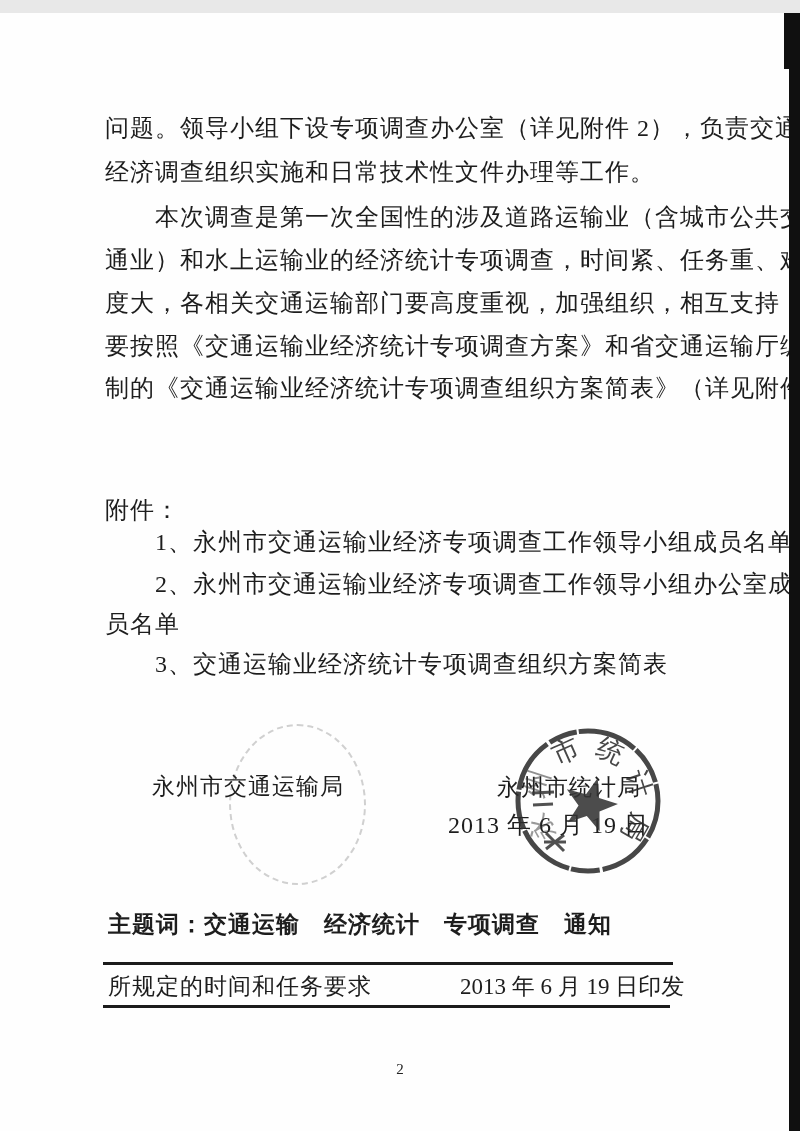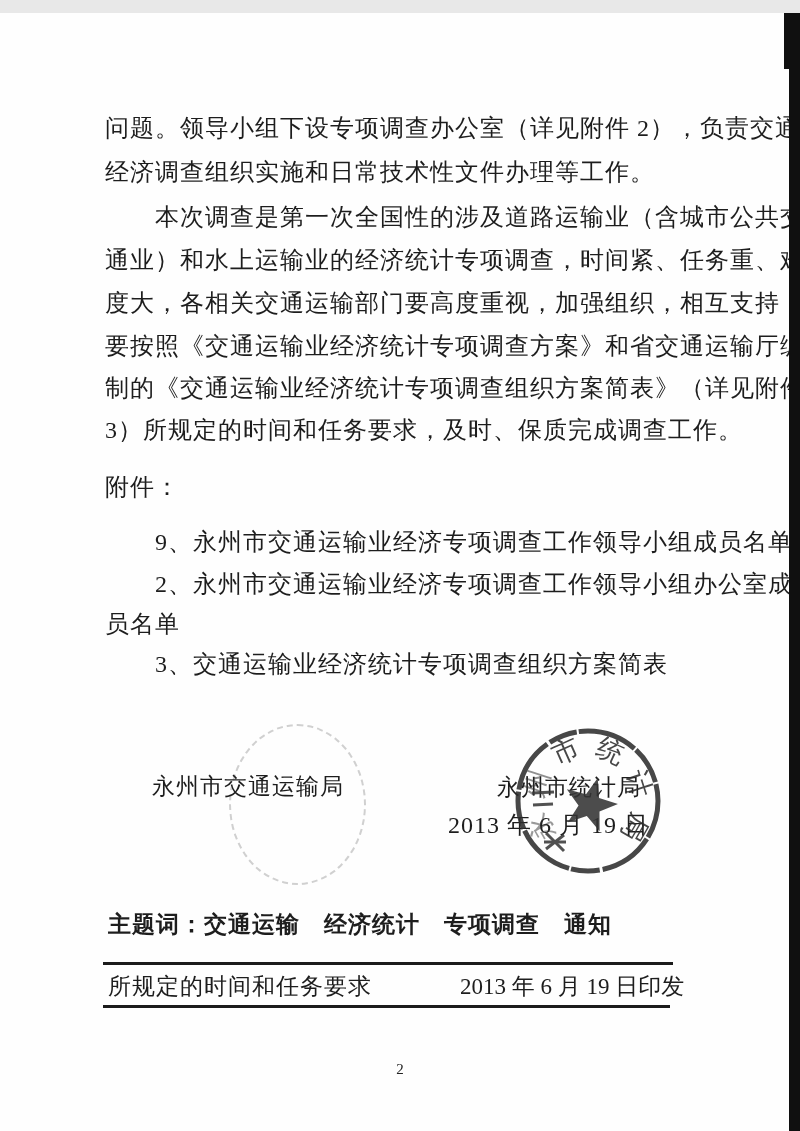--- a/index.html
+++ b/index.html
@@ -31,24 +31,23 @@
 
 <div class="page">
 
   <div class="tline" style="top:100px; left:105px;">问题。领导小组下设专项调查办公室（详见附件 2），负责交通</div>
   <div class="tline" style="top:144px; left:105px;">经济调查组织实施和日常技术性文件办理等工作。</div>
   <div class="tline" style="top:189px; left:155px;">本次调查是第一次全国性的涉及道路运输业（含城市公共交</div>
   <div class="tline" style="top:232px; left:105px;">通业）和水上运输业的经济统计专项调查，时间紧、任务重、难</div>
   <div class="tline" style="top:275px; left:105px;">度大，各相关交通运输部门要高度重视，加强组织，相互支持，</div>
   <div class="tline" style="top:318px; left:105px;">要按照《交通运输业经济统计专项调查方案》和省交通运输厅编</div>
   <div class="tline" style="top:360px; left:105px;">制的《交通运输业经济统计专项调查组织方案简表》（详见附件</div>
-  <div class="tline" style="top:402px; left:105px;">3）所规定的时间和任务要求，及时、保质完成调查工作。</div>
 
-  <div class="tline" style="top:459px; left:105px;">附件：</div>
-  <div class="tline" style="top:514px; left:155px;">9、永州市交通运输业经济专项调查工作领导小组成员名单</div>
+  <div class="tline" style="top:482px; left:105px;">附件：</div>
+  <div class="tline" style="top:514px; left:155px;">1、永州市交通运输业经济专项调查工作领导小组成员名单</div>
   <div class="tline" style="top:556px; left:155px;font-family:Liberation Serif, serif;">2、永州市交通运输业经济专项调查工作领导小组办公室成</div>
   <div class="tline" style="top:596px; left:105px;text-align:right;">员名单</div>
   <div class="tline" style="top:636px; left:155px;">3、交通运输业经济统计专项调查组织方案简表</div>
 
   <div class="faint-seal"></div>
   <div class="sig-text" style="top:759px; left:497px;">永州市统计局</div>
 
   <div class="sig-text" style="top:758px; left:152px;">永州市交通运输局</div>
   <div class="sig-text" style="top:796px; left:448px; font-size:24px;">2013 年 6 月 19 日</div>
 

